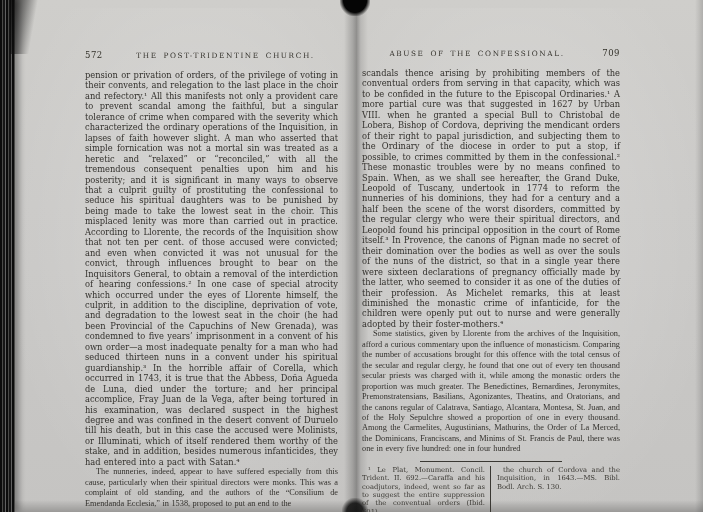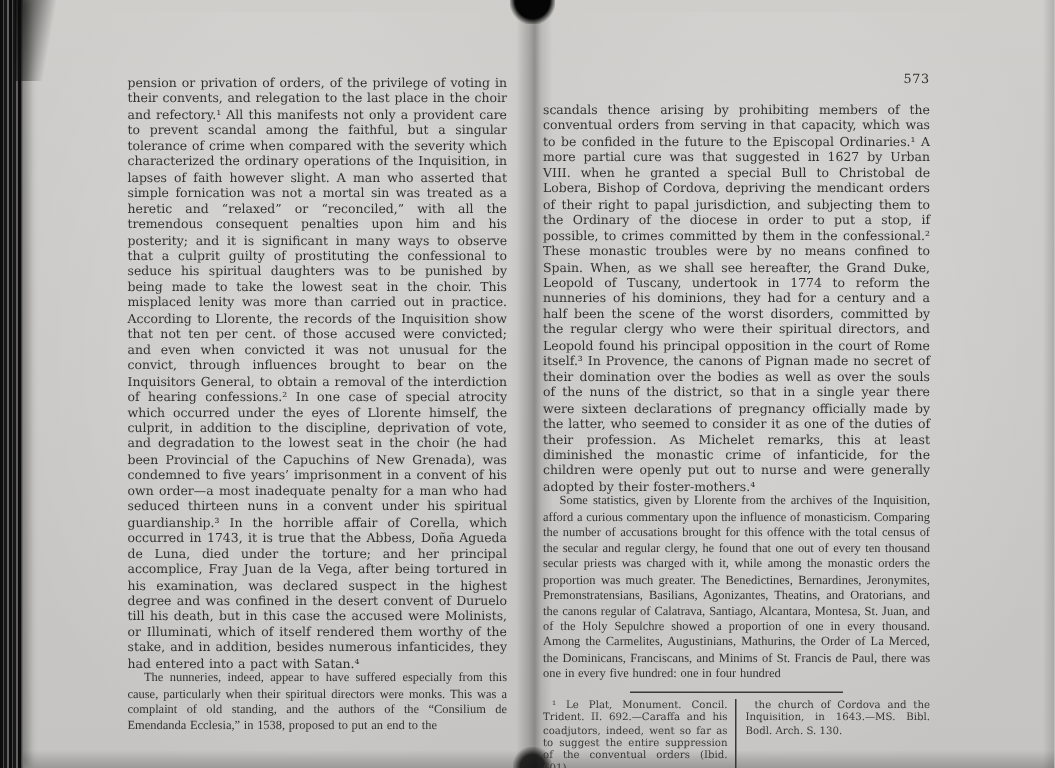--- a/index.html
+++ b/index.html
@@ -82,30 +82,35 @@
   <div class="page-sheen-right"></div>
   <div class="left-edges"></div>
   <div class="left-edge-wedge"></div>
   <div class="gutter"></div>
   <div class="gutter-top"></div>
   <div class="gutter-bottom"></div>
   <div class="right-edge-shade"></div>
   <div class="bottom-shadow"></div>
 
   <div class="page-col page-col-left">
+    <div class="running-head">
+      <span class="pagenum left">572</span>
+      <span class="title">THE POST-TRIDENTINE CHURCH.</span>
+    </div>
     <div class="body-text">
         <p class="first">pension or privation of orders, of the privilege of voting in their convents, and relegation to the last place in the choir and refectory.¹ All this manifests not only a provident care to prevent scandal among the faithful, but a singular tolerance of crime when compared with the severity which characterized the ordinary operations of the Inquisition, in lapses of faith however slight.  A man who asserted that simple fornication was not a mortal sin was treated as a heretic and “relaxed” or “reconciled,” with all the tremendous consequent penalties upon him and his posterity; and it is significant in many ways to observe that a culprit guilty of prostituting the confessional to seduce his spiritual daughters was to be punished by being made to take the lowest seat in the choir.  This misplaced lenity was more than carried out in practice.  According to Llorente, the records of the Inquisition show that not ten per cent. of those accused were convicted; and even when convicted it was not unusual for the convict, through influences brought to bear on the Inquisitors General, to obtain a removal of the interdiction of hearing confessions.²  In one case of special atrocity which occurred under the eyes of Llorente himself, the culprit, in addition to the discipline, deprivation of vote, and degradation to the lowest seat in the choir (he had been Provincial of the Capuchins of New Grenada), was condemned to five years’ imprisonment in a convent of his own order—a most inadequate penalty for a man who had seduced thirteen nuns in a convent under his spiritual guardianship.³  In the horrible affair of Corella, which occurred in 1743, it is true that the Abbess, Doña Agueda de Luna, died under the torture; and her principal accomplice, Fray Juan de la Vega, after being tortured in his examination, was declared suspect in the highest degree and was confined in the desert convent of Duruelo till his death, but in this case the accused were Molinists, or Illuminati, which of itself rendered them worthy of the stake, and in addition, besides numerous infanticides, they had entered into a pact with Satan.⁴</p>
         <p>The nunneries, indeed, appear to have suffered especially from this cause, particularly when their spiritual directors were monks.  This was a complaint of old standing, and the authors of the “Consilium de Emendanda Ecclesia,” in 1538, proposed to put an end to the</p>
       </div>
 
   </div>
 
   <div class="page-col page-col-right">
     <div class="running-head">
-      <span class="pagenum right">573</span>
+      <span class="title">ABUSE OF THE CONFESSIONAL.</span>
+      <span class="pagenum right">709</span>
     </div>
     <div class="body-text">
         <p class="first">scandals thence arising by prohibiting members of the conventual orders from serving in that capacity, which was to be confided in the future to the Episcopal Ordinaries.¹  A more partial cure was that suggested in 1627 by Urban VIII. when he granted a special Bull to Christobal de Lobera, Bishop of Cordova, depriving the mendicant orders of their right to papal jurisdiction, and subjecting them to the Ordinary of the diocese in order to put a stop, if possible, to crimes committed by them in the confessional.²  These monastic troubles were by no means confined to Spain.  When, as we shall see hereafter, the Grand Duke, Leopold of Tuscany, undertook in 1774 to reform the nunneries of his dominions, they had for a century and a half been the scene of the worst disorders, committed by the regular clergy who were their spiritual directors, and Leopold found his principal opposition in the court of Rome itself.³  In Provence, the canons of Pignan made no secret of their domination over the bodies as well as over the souls of the nuns of the district, so that in a single year there were sixteen declarations of pregnancy officially made by the latter, who seemed to consider it as one of the duties of their profession.  As Michelet remarks, this at least diminished the monastic crime of infanticide, for the children were openly put out to nurse and were generally adopted by their foster-mothers.⁴</p>
         <p>Some statistics, given by Llorente from the archives of the Inquisition, afford a curious commentary upon the influence of monasticism. Comparing the number of accusations brought for this offence with the total census of the secular and regular clergy, he found that one out of every ten thousand secular priests was charged with it, while among the monastic orders the proportion was much greater.  The Benedictines, Bernardines, Jeronymites, Premonstratensians, Basilians, Agonizantes, Theatins, and Oratorians, and the canons regular of Calatrava, Santiago, Alcantara, Montesa, St. Juan, and of the Holy Sepulchre showed a proportion of one in every thousand.  Among the Carmelites, Augustinians, Mathurins, the Order of La Merced, the Dominicans, Franciscans, and Minims of St. Francis de Paul, there was one in every five hundred: one in four hundred</p>
       </div>
     <hr class="fn-rule">
     <div class="footnotes">
       <div class="fn-col">
           <p>¹ Le Plat, Monument. Concil. Trident. II. 692.—Caraffa and his coadjutors, indeed, went so far as to suggest the entire suppression of the conventual orders (Ibid. 601).</p>
         </div>

